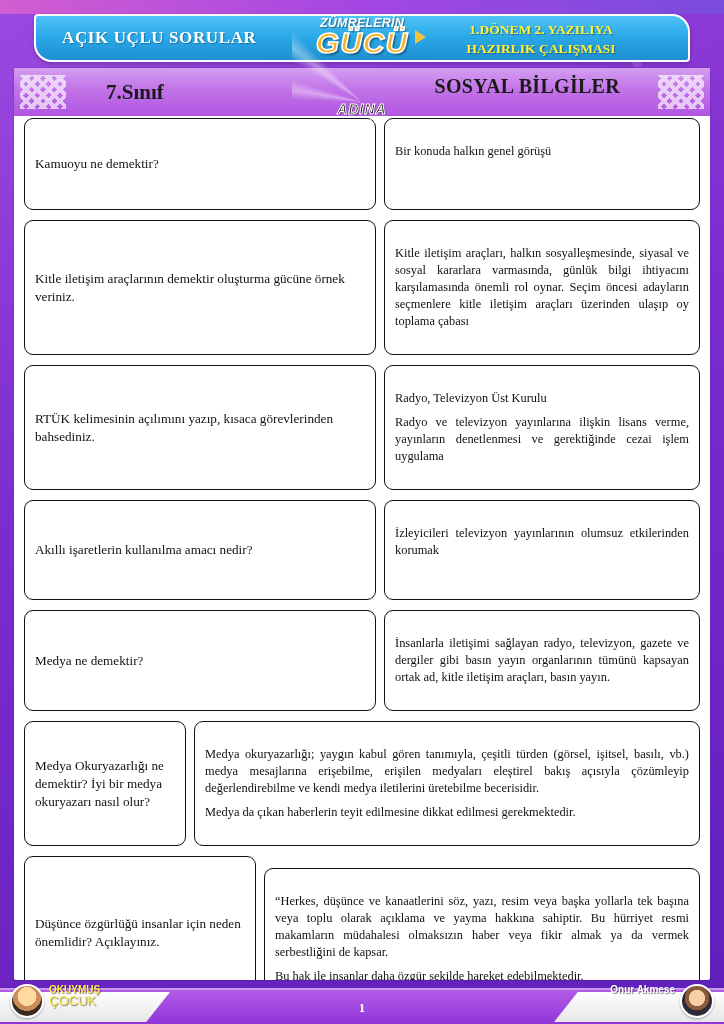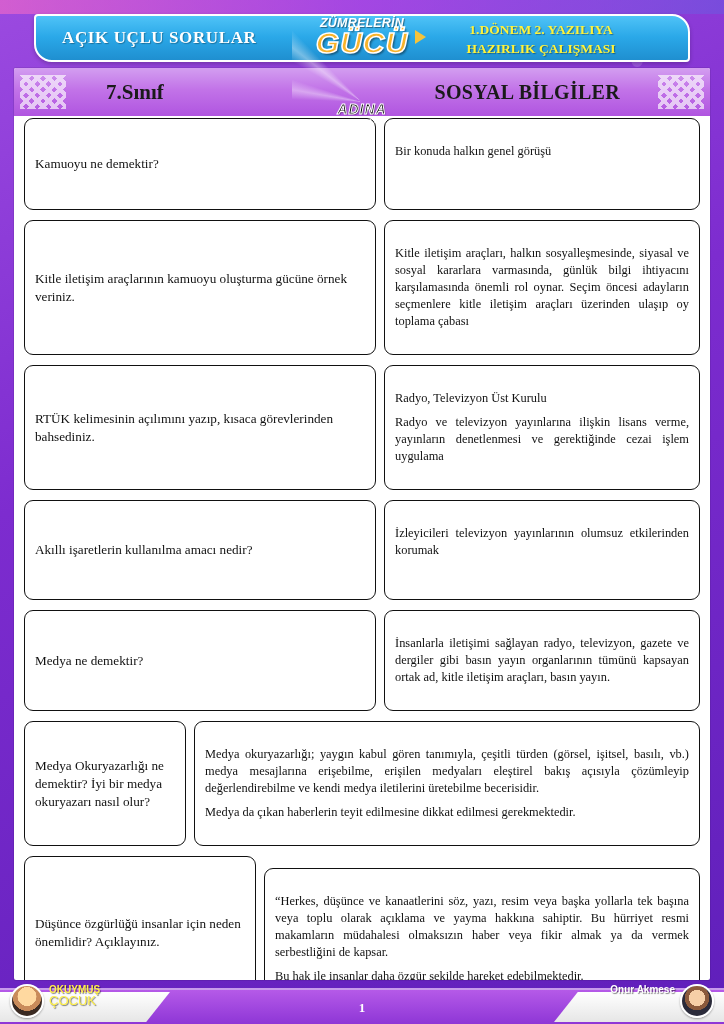--- a/index.html
+++ b/index.html
@@ -345,42 +345,42 @@
   <div class="logo-flag"></div>
 </div>
 
 <div class="paper">
 
   <div class="info-bar" style="position:absolute;left:0;top:0;width:696px;">
     <div style="display:flex;align-items:center;">
       <div class="zigzag"></div>
       <div class="grade">7.Sınıf</div>
     </div>
-    <div style="display:flex;align-items:center;">
+    <div style="display:flex;">
       <div class="subject">SOSYAL BİLGİLER</div>
       <div class="zigzag"></div>
     </div>
   </div>
 
   <div class="sheet">
 
     <div class="row r1">
       <div class="box q-box">
         <div class="q-text">Kamuoyu ne demektir?</div>
       </div>
       <div class="box a-box">
         <div class="a-text">
           <p>Bir konuda halkın genel görüşü</p>
         </div>
       </div>
     </div>
 
     <div class="row r2">
       <div class="box q-box">
-        <div class="q-text">Kitle iletişim araçlarının kamuoyu oluşturma gücüne örnek veriniz.</div>
+        <div class="q-text">Kitle iletişim araçlarının demektir oluşturma gücüne örnek veriniz.</div>
       </div>
       <div class="box a-box">
         <div class="a-text">
           <p>Kitle iletişim araçları, halkın sosyalleşmesinde, siyasal ve sosyal kararlara varmasında, günlük bilgi ihtiyacını karşılamasında önemli rol oynar. Seçim öncesi adayların seçmenlere kitle iletişim araçları üzerinden ulaşıp oy toplama çabası</p>
         </div>
       </div>
     </div>
 
     <div class="row r3">
       <div class="box q-box">

